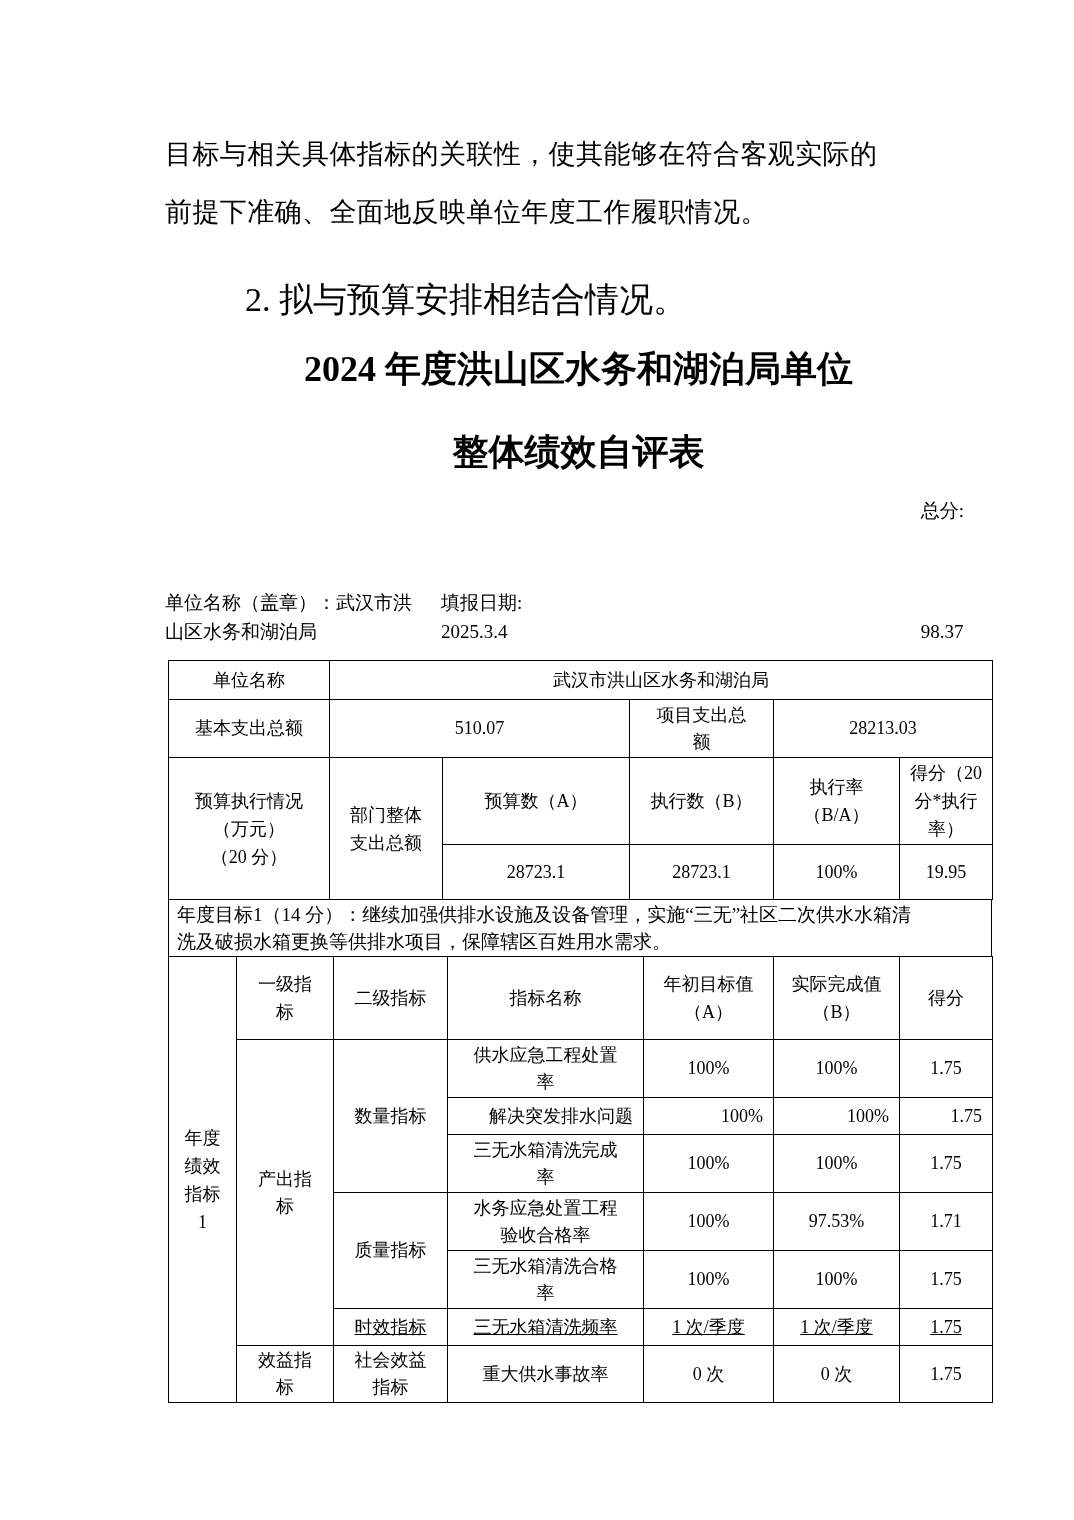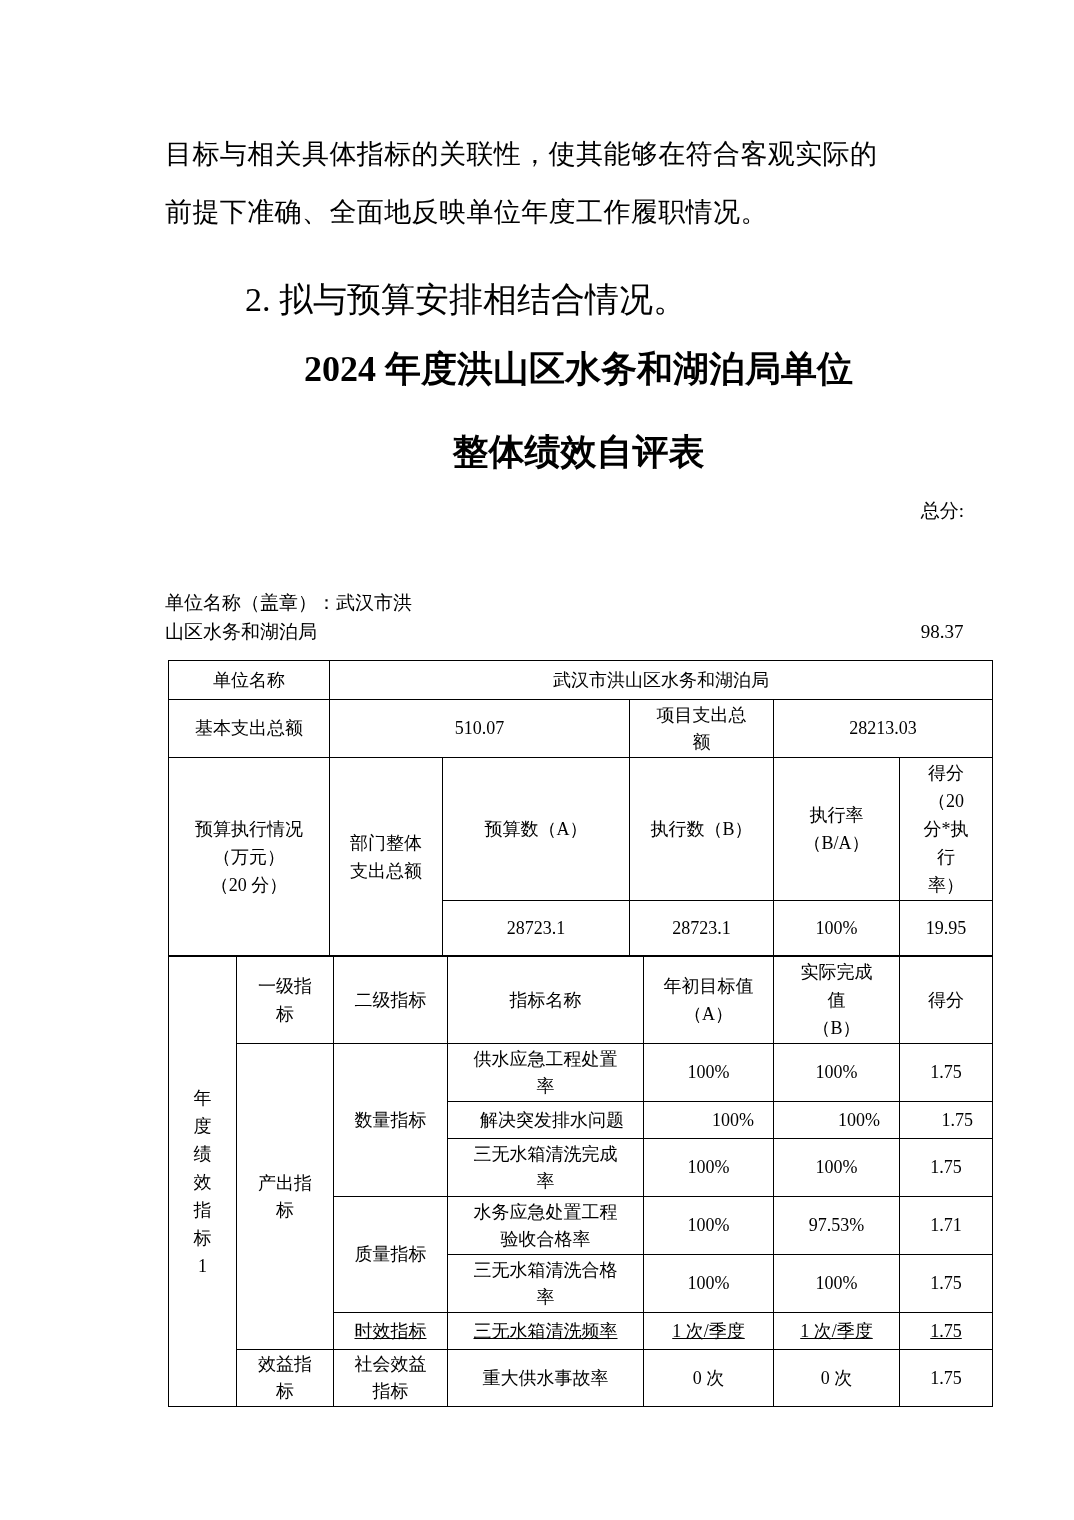--- a/index.html
+++ b/index.html
@@ -42,21 +42,21 @@
     margin-left:auto; align-self:center;
     display:flex; gap:92px; padding-right:28px;flex-direction:column;
   }
 
   .tblwrap { margin-top:14px; margin-left:3px; width:824px; }
   table { border-collapse:collapse; table-layout:fixed; width:824px; }
   td {
     border:1px solid #000;
     text-align:center; vertical-align:middle;
     font-size:18px; line-height:27px;
-    padding:1px 19px;
+    padding:1px 10px;
     white-space:pre-line;
     overflow:hidden;
     word-break:break-all;
   }
   .t-upper .r1 td { height:36px; }
   .t-upper .r2 td { height:55px; }
   .t-upper .r3 td { height:83px; line-height:28px; }
   .t-upper .r4 td { height:52px;border-radius:19px; }
 
   .banner {
@@ -95,20 +95,24 @@
 
     <div class="item2">2. 拟与预算安排相结合情况。</div>
 
 
     <div class="doc-title l1">2024 年度洪山区水务和湖泊局单位</div>
     <div class="doc-title l2">整体绩效自评表</div>
 
     <div class="info">
       <div class="info-unit">单位名称（盖章）：武汉市洪
 山区水务和湖泊局</div>
+      <div class="info-date">
+        <div>填报日期:</div>
+        <div>2025.3.4</div>
+      </div>
       <div class="info-total">
         <span>总分:</span>
         <span>98.37</span>
       </div>
     </div>
 
     <div class="tblwrap">
 
       <table class="t-upper">
         <colgroup>
@@ -147,20 +151,24 @@
         </tr>
         <tr class="r4">
           <td>28723.1</td>
           <td>28723.1</td>
           <td>100%</td>
           <td>19.95</td>
         </tr>
       </tbody>
         </table>
 
+      <div class="banner">
+        <div>年度目标1（14 分）：继续加强供排水设施及设备管理，实施“三无”社区二次供水水箱清
+洗及破损水箱更换等供排水项目，保障辖区百姓用水需求。</div>
+      </div>
 
       <table class="t-lower">
         <colgroup>
           <col style="width:68px">
             <col style="width:97px">
             <col style="width:114px">
           <col style="width:196px">
             <col style="width:130px">
             <col style="width:126px">
             <col style="width:93px">

